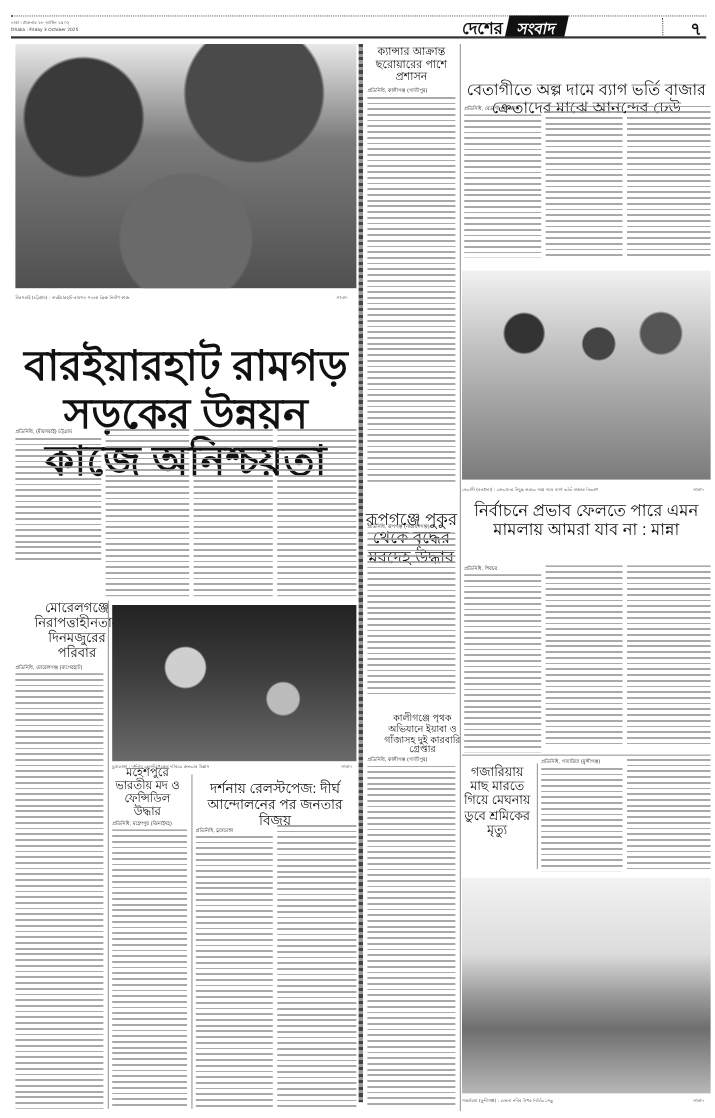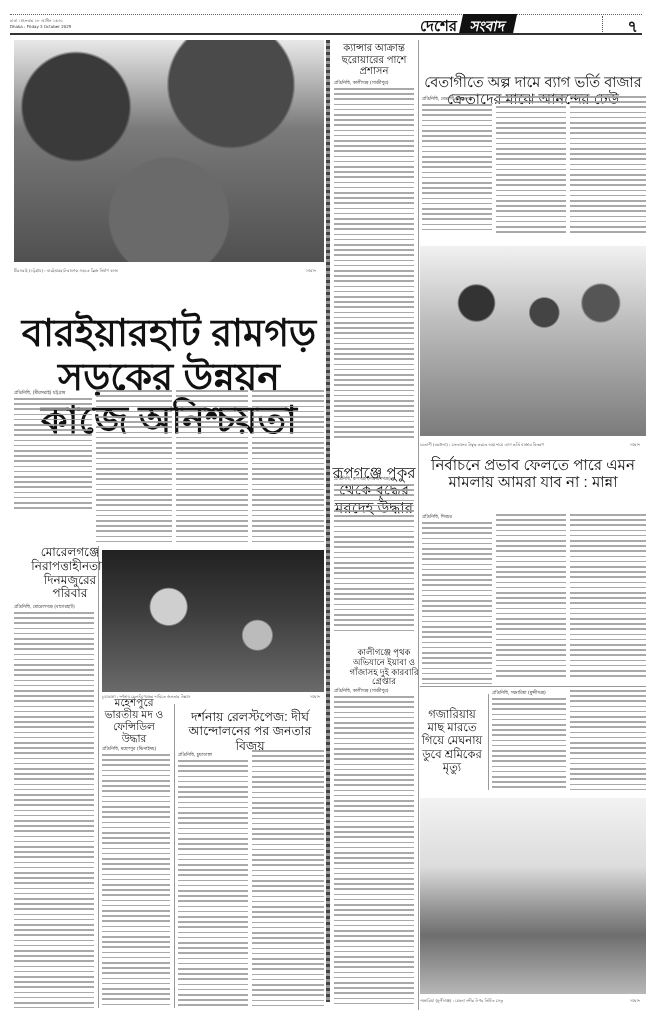--- a/index.html
+++ b/index.html
@@ -120,21 +120,21 @@
 <div class="caption" style="left:420px;top:442px;">বেতাগী (বরগুনা) : ক্রেতাদের উদ্বুদ্ধ করতে অল্প দামে ব্যাগ ভর্তি বাজার বিতরণ</div>
 <div class="credit" style="left:630px;top:442px;">সংবাদ</div>
 
 <div class="hl" style="left:420px;top:456px;width:226px;font-size:15px;">নির্বাচনে প্রভাব ফেলতে পারে এমন মামলায় আমরা যাব না : মান্না</div>
 <div class="byline" style="left:422px;top:514px;">প্রতিনিধি, শিবচর</div>
 <div class="col" style="left:422px;top:522px;width:70px;height:162px;"></div>
 <div class="col" style="left:496px;top:514px;width:70px;height:166px;"></div>
 <div class="col" style="left:570px;top:514px;width:76px;height:166px;"></div>
 <div class="hrule" style="left:420px;top:686px;width:226px;"></div>
 
-<div class="hl" style="left:420px;top:696px;width:64px;font-size:11.5px;margin-top:12px;">গজারিয়ায় মাছ মারতে গিয়ে মেঘনায় ডুবে শ্রমিকের মৃত্যু</div>
+<div class="hl" style="left:420px;top:696px;width:64px;font-size:11.5px;">গজারিয়ায় মাছ মারতে গিয়ে মেঘনায় ডুবে শ্রমিকের মৃত্যু</div>
 <div class="vrule" style="left:488px;top:694px;height:96px;"></div>
 <div class="byline" style="left:492px;top:690px;">প্রতিনিধি, গজারিয়া (মুন্সীগঞ্জ)</div>
 <div class="col" style="left:492px;top:698px;width:74px;height:94px;"></div>
 <div class="col" style="left:570px;top:690px;width:76px;height:102px;"></div>
 
 <div class="photo river" style="left:420px;top:798px;width:226px;height:196px;"></div>
 <div class="caption" style="left:420px;top:998px;">গজারিয়া (মুন্সীগঞ্জ) : মেঘনা নদীর উপর নির্মিত সেতু</div>
 <div class="credit" style="left:630px;top:998px;">সংবাদ</div>
 
 </body></html>

